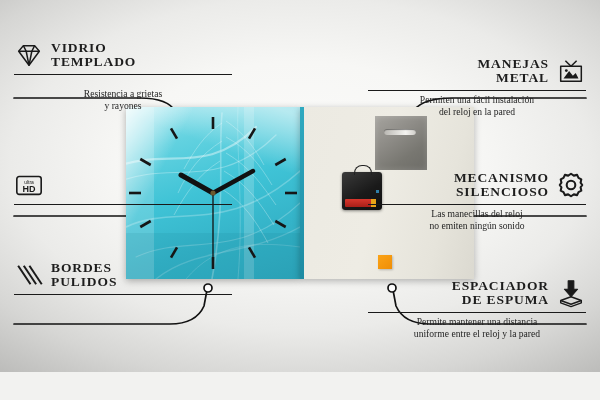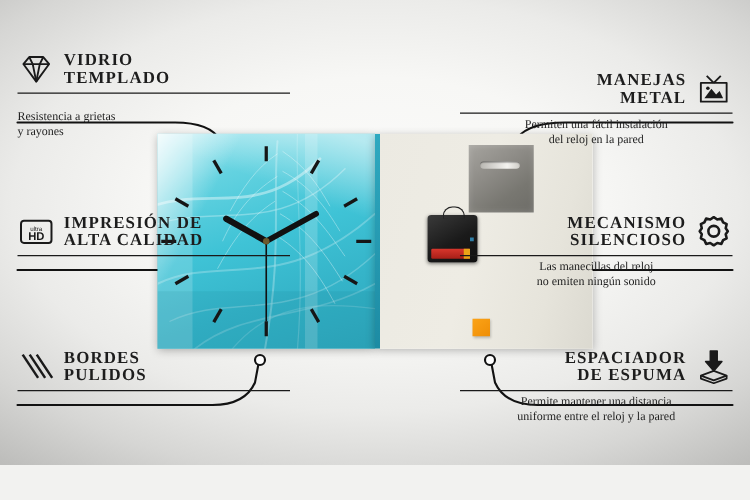--- a/index.html
+++ b/index.html
@@ -27,26 +27,26 @@
     white-space:pre-line;
   }
   .feat.left .ttl{text-align:left;}
   .feat.right .ttl{text-align:right;}
   .rule{height:1.4px;background:#1a1a1a;margin:4px 0 3px;}
   .desc{
     font-family:"Liberation Serif", serif;
     font-size:9.6px;line-height:11.4px;color:#1f1f1f;
     white-space:pre-line;
   }
-  .feat.left .desc{text-align:left;margin-top:13px;}
+  .feat.left .desc{text-align:center;margin-top:13px;}
   .feat.right .desc{text-align:center;}
 
   .f1{left:14px;top:40px;}
   .f2{left:14px;top:170px;}
-  .f3{left:14px;top:278px;}
+  .f3{left:14px;top:260px;}
   .f4{right:14px;top:40px;margin-top:16px;}
   .f5{right:14px;top:170px;}
   .f6{right:14px;top:278px;}
 
   
   #wires{position:absolute;left:0;top:0;width:600px;height:400px;}
 
   
   #product{position:absolute;left:126px;top:107px;width:348px;height:172px;}
   .panel{position:absolute;top:0;height:172px;}
@@ -218,22 +218,20 @@
 y rayones</div>
   </div>
 
   <div class="feat left f2">
     <div class="head">
       <svg class="ico" viewBox="0 0 32 32">
         <rect x="3" y="7" width="26" height="19" rx="2.5" fill="none" stroke="#1a1a1a" stroke-width="1.7"></rect>
         <text x="16" y="15.4" font-family="Liberation Sans, sans-serif" font-size="5.3" text-anchor="middle" fill="#1a1a1a">ultra</text>
         <text x="16" y="23.6" font-family="Liberation Sans, sans-serif" font-size="9.6" font-weight="bold" text-anchor="middle" fill="#1a1a1a">HD</text>
       </svg>
-      <div class="ttl">IMPRESIÓN DE
-ALTA CALIDAD</div>
     </div>
     <div class="rule"></div>
   </div>
 
   <div class="feat left f3">
     <div class="head">
       <svg class="ico" viewBox="0 0 32 32">
         <g stroke="#1a1a1a" stroke-width="2.1" stroke-linecap="square">
           <line x1="5" y1="7" x2="17" y2="25"></line>
           <line x1="11" y1="7" x2="23" y2="25"></line>

